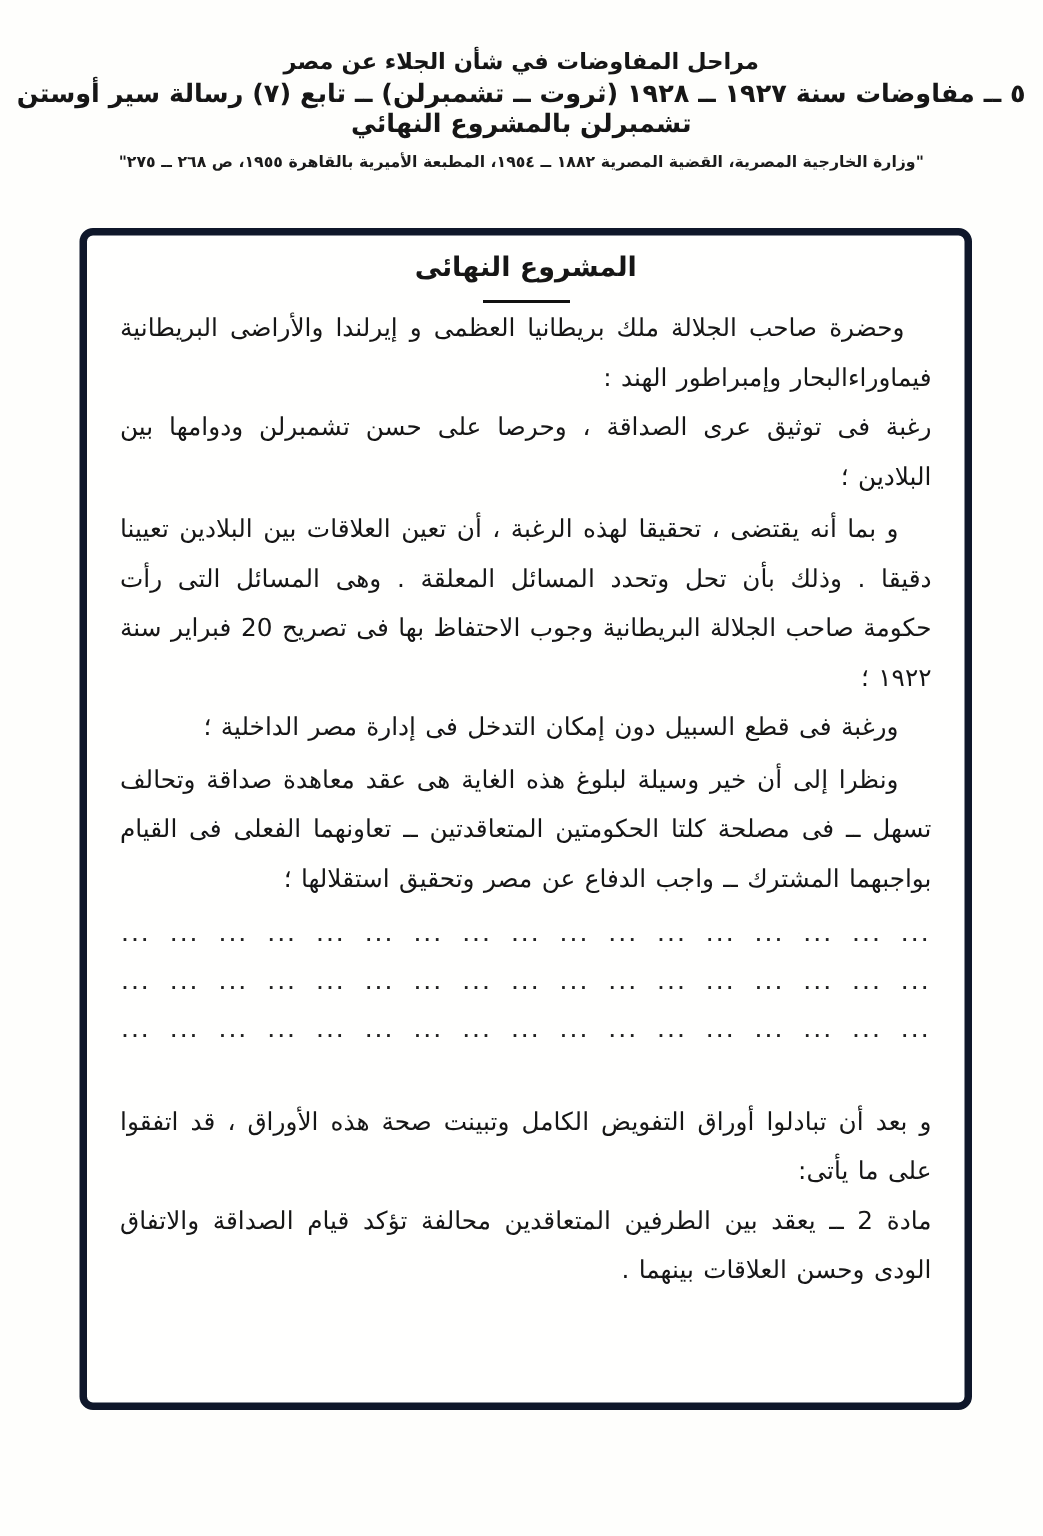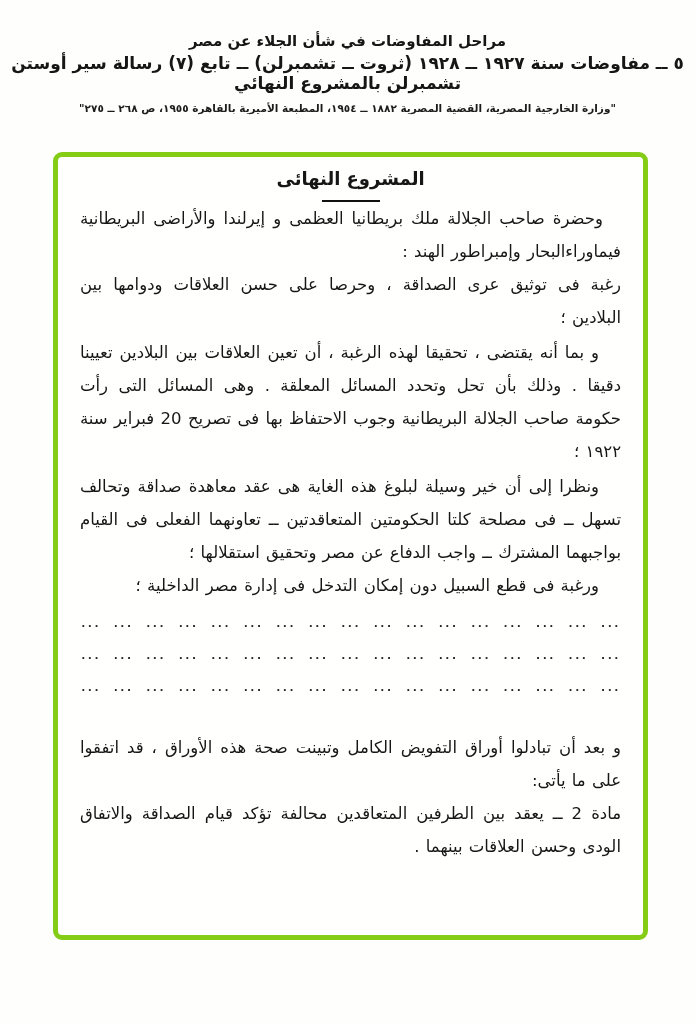--- a/index.html
+++ b/index.html
@@ -17,21 +17,21 @@
   .page-header { text-align: center; padding-top: 32px; direction: rtl; }
   .hdr-line1 { font-size: 15px; font-weight: bold; letter-spacing: 0.2px; }
   .hdr-line2 { font-size: 17px; font-weight: bold; margin-top: 3px; letter-spacing: 0.1px; }
   .hdr-line3 { font-size: 10.5px; font-weight: bold; margin-top: 9px; color: #1b1b1b; }
 
   
   .doc-box {
     position: absolute;
     left: 53px; top: 152px;
     width: 595px; height: 788px;
-    border: 5px solid #84cc16;
+    border: 5px solid #0f172a;
     border-radius: 9px;
     background: #fffffe;
     padding: 10px 22px 0 22px;
   }
   .doc-title {
     text-align: center;
     font-size: 18px; font-weight: bold;
     line-height: 24px;
   }
   .title-rule {
@@ -75,24 +75,24 @@
   <div class="hdr-line1">مراحل المفاوضات في شأن الجلاء عن مصر</div>
   <div class="hdr-line2">٥ ــ مفاوضات سنة ١٩٢٧ ــ ١٩٢٨ (ثروت ــ تشمبرلن) ــ تابع (٧) رسالة سير أوستن تشمبرلن بالمشروع النهائي</div>
   <div class="hdr-line3">"وزارة الخارجية المصرية، القضية المصرية ١٨٨٢ ــ ١٩٥٤، المطبعة الأميرية بالقاهرة ١٩٥٥، ص ٢٦٨ ــ ٢٧٥"</div>
 </header>
 
 <section class="doc-box">
   <h2 class="doc-title">المشروع النهائى</h2>
   <div class="title-rule"></div>
 
   <p class="p p-king-britain">وحضرة صاحب الجلالة ملك بريطانيا العظمى و إيرلندا والأراضى البريطانية فيماوراءالبحار وإمبراطور الهند :</p>
-  <p class="p p-friendship">رغبة فى توثيق عرى الصداقة ، وحرصا على حسن العلاقات ودوامها بين البلادين ؛</p>
+  <p class="p p-friendship">رغبة فى توثيق عرى الصداقة ، وحرصا على حسن تشمبرلن ودوامها بين البلادين ؛</p>
   <p class="p p-settle">و بما أنه يقتضى ، تحقيقا لهذه الرغبة ، أن تعين العلاقات بين البلادين تعيينا دقيقا . وذلك بأن تحل وتحدد المسائل المعلقة . وهى المسائل التى رأت حكومة صاحب الجلالة البريطانية وجوب الاحتفاظ بها فى تصريح 20 فبراير سنة ١٩٢٢ ؛</p>
+  <p class="p p-nointerfere">ورغبة فى قطع السبيل دون إمكان التدخل فى إدارة مصر الداخلية ؛</p>
   <p class="p p-bestmeans">ونظرا إلى أن خير وسيلة لبلوغ هذه الغاية هى عقد معاهدة صداقة وتحالف تسهل ــ فى مصلحة كلتا الحكومتين المتعاقدتين ــ تعاونهما الفعلى فى القيام بواجبهما المشترك ــ واجب الدفاع عن مصر وتحقيق استقلالها ؛</p>
-  <p class="p p-nointerfere">ورغبة فى قطع السبيل دون إمكان التدخل فى إدارة مصر الداخلية ؛</p>
 
   <div class="dots-block">
     <div class="dots-row">... ... ... ... ... ... ... ... ... ... ... ... ... ... ... ... ... ... ... ... ... ... ...</div>
     <div class="dots-row">... ... ... ... ... ... ... ... ... ... ... ... ... ... ... ... ... ... ... ... ... ... ...</div>
     <div class="dots-row">... ... ... ... ... ... ... ... ... ... ... ... ... ... ... ... ... ... ... ... ... ... ...</div>
   </div>
 
   <p class="p p-exchange">و بعد أن تبادلوا أوراق التفويض الكامل وتبينت صحة هذه الأوراق ، قد اتفقوا على ما يأتى:</p>
   <p class="p p-article1">مادة 2 ــ يعقد بين الطرفين المتعاقدين محالفة تؤكد قيام الصداقة والاتفاق الودى وحسن العلاقات بينهما .</p>
 </section>

